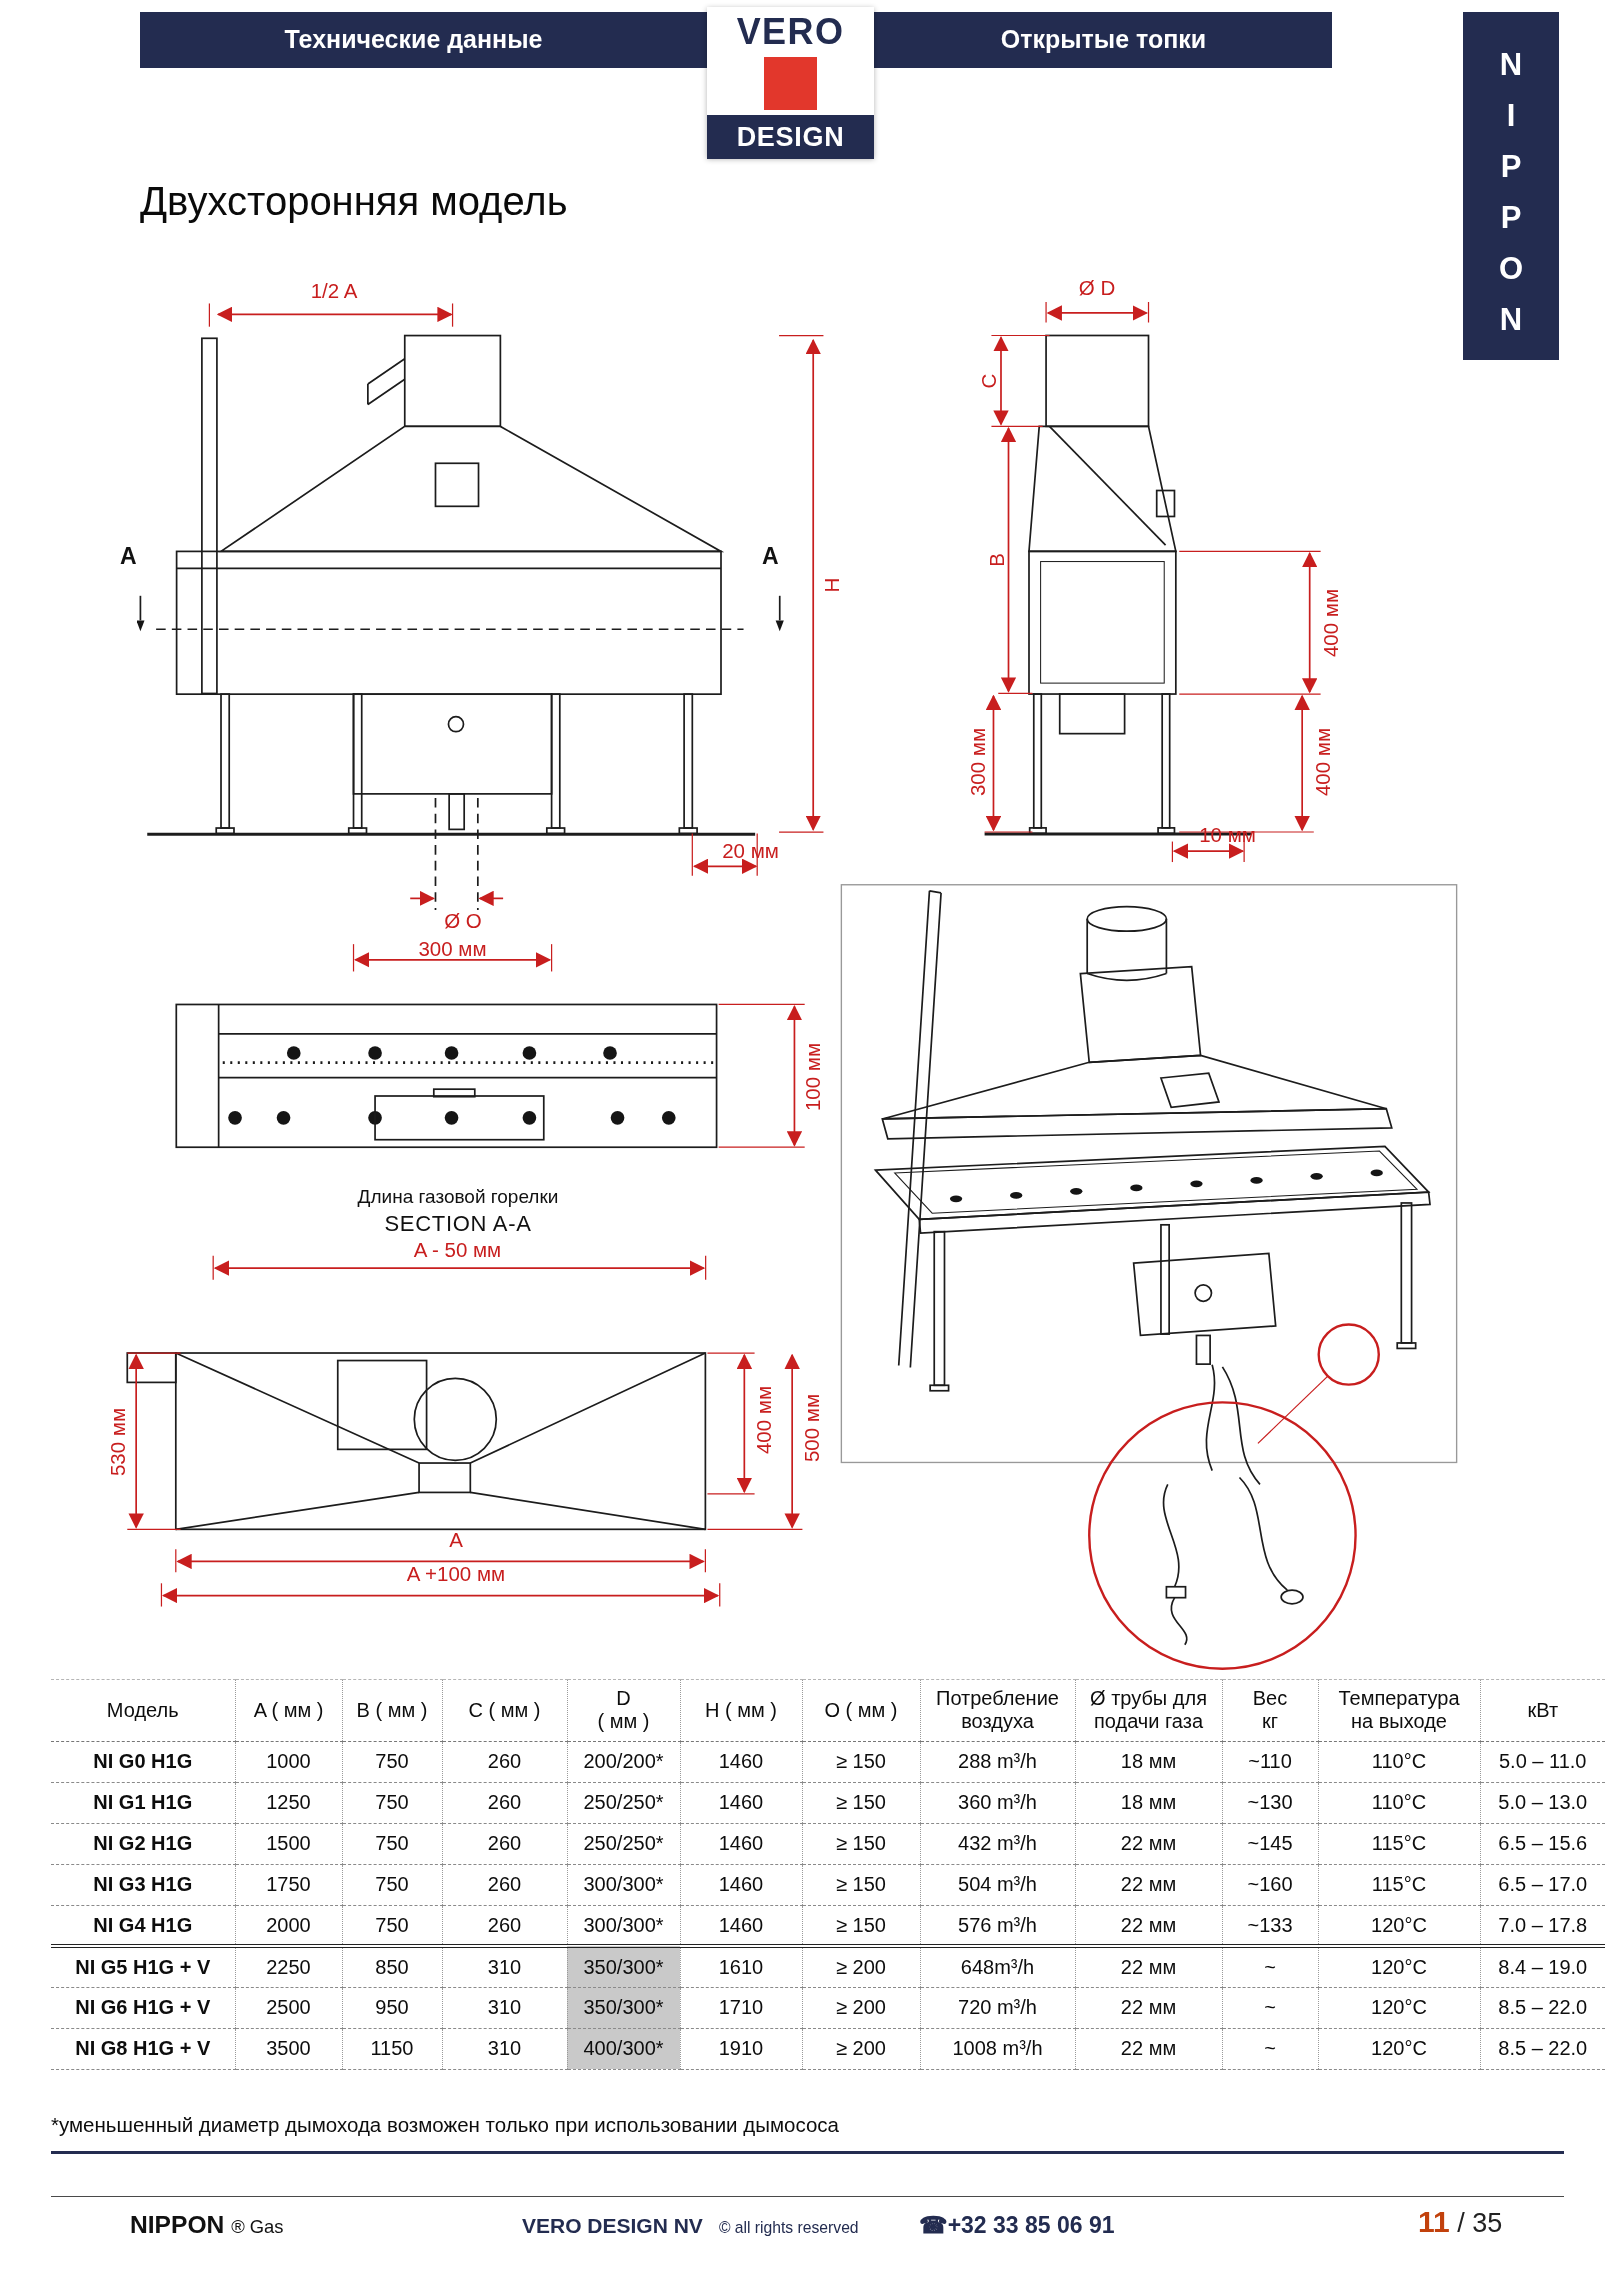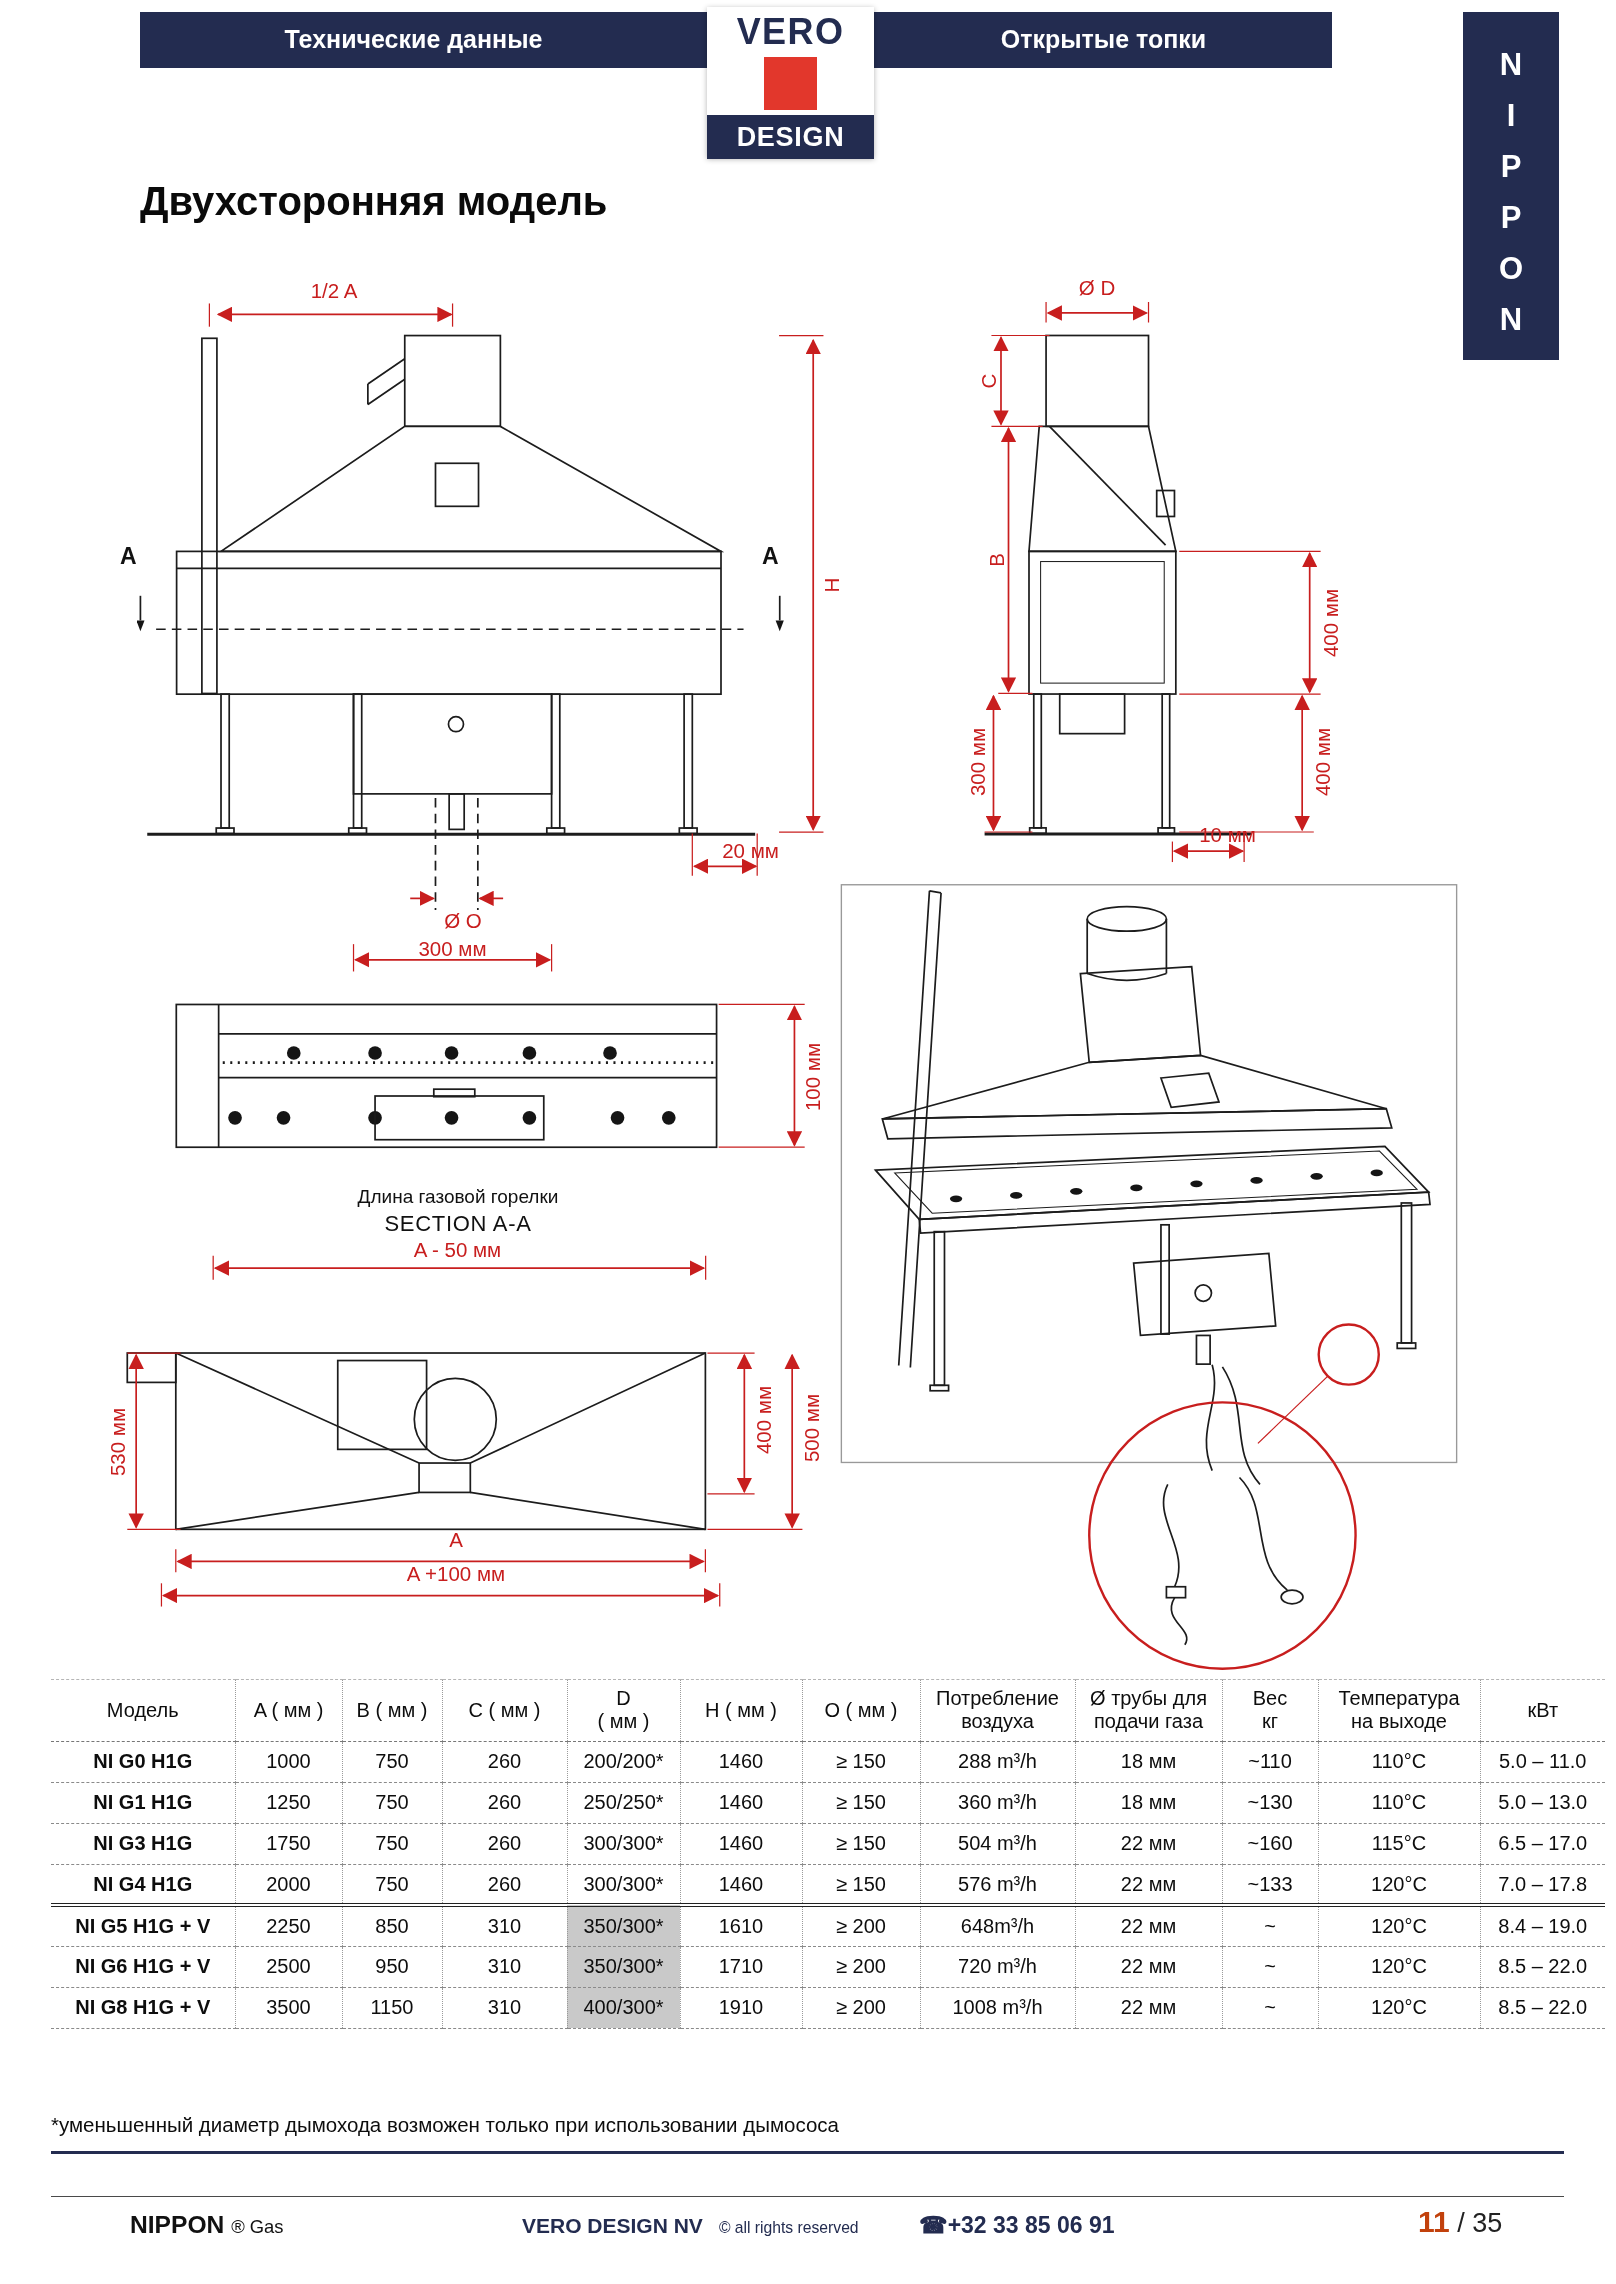--- a/index.html
+++ b/index.html
@@ -14,21 +14,21 @@
     display:flex; align-items:center; justify-content:center; }
   .logo { background:#fff; box-shadow:0 1.4px 5.5px rgba(0,0,0,.3);
     display:flex; flex-direction:column; align-items:center; }
   .logo-top { font-size:36px; font-weight:700; color:#232c50; letter-spacing:1.4px; margin-top:4.1px; }
   .logo-square { width:53px; height:53px; background:#e2372c; margin:4.1px 0 5.5px; }
   .logo-bottom { background:#232c50; color:#fff; width:100%; flex:1;
     display:flex; align-items:center; justify-content:center;
     font-weight:700; font-size:27px; letter-spacing:0.7px; }
   .niptab { color:#fff; font-weight:700; font-size:31px; text-align:center;
     line-height:51px; white-space:pre-line; padding-top:27px; }
-  .title { font-size:40px; font-weight:700; color:#0a0a0a; }
+  .title { font-size:40px; font-weight:400; color:#0a0a0a; }
 
   
   .dim { position:absolute; color:#c81e1e; font-size:20.5px; text-align:center; white-space:nowrap; }
   .vdim { position:absolute; color:#c81e1e; font-size:20.5px; white-space:nowrap;
     transform:translate(-50%,-50%) rotate(-90deg); }
   .mark-a { position:absolute; color:#111; font-size:23px; font-weight:700; }
   .cap1 { position:absolute; color:#111; font-size:19px; text-align:center; }
   .cap2 { position:absolute; color:#111; font-size:22px; letter-spacing:0.7px; text-align:center; }
 
   
@@ -367,20 +367,34 @@
           <td>250/250*</td>
           <td>1460</td>
           <td>≥ 150</td>
           <td>360 m³/h</td>
           <td>18 мм</td>
           <td>~130</td>
           <td>110°C</td>
           <td>5.0 – 13.0</td>
         </tr>
         <tr>
+          <td class="model">NI G2 H1G</td>
+          <td>1500</td>
+          <td>750</td>
+          <td>260</td>
+          <td>250/250*</td>
+          <td>1460</td>
+          <td>≥ 150</td>
+          <td>432 m³/h</td>
+          <td>22 мм</td>
+          <td>~145</td>
+          <td>115°C</td>
+          <td>6.5 – 15.6</td>
+        </tr>
+        <tr>
           <td class="model">NI G3 H1G</td>
           <td>1750</td>
           <td>750</td>
           <td>260</td>
           <td>300/300*</td>
           <td>1460</td>
           <td>≥ 150</td>
           <td>504 m³/h</td>
           <td>22 мм</td>
           <td>~160</td>

